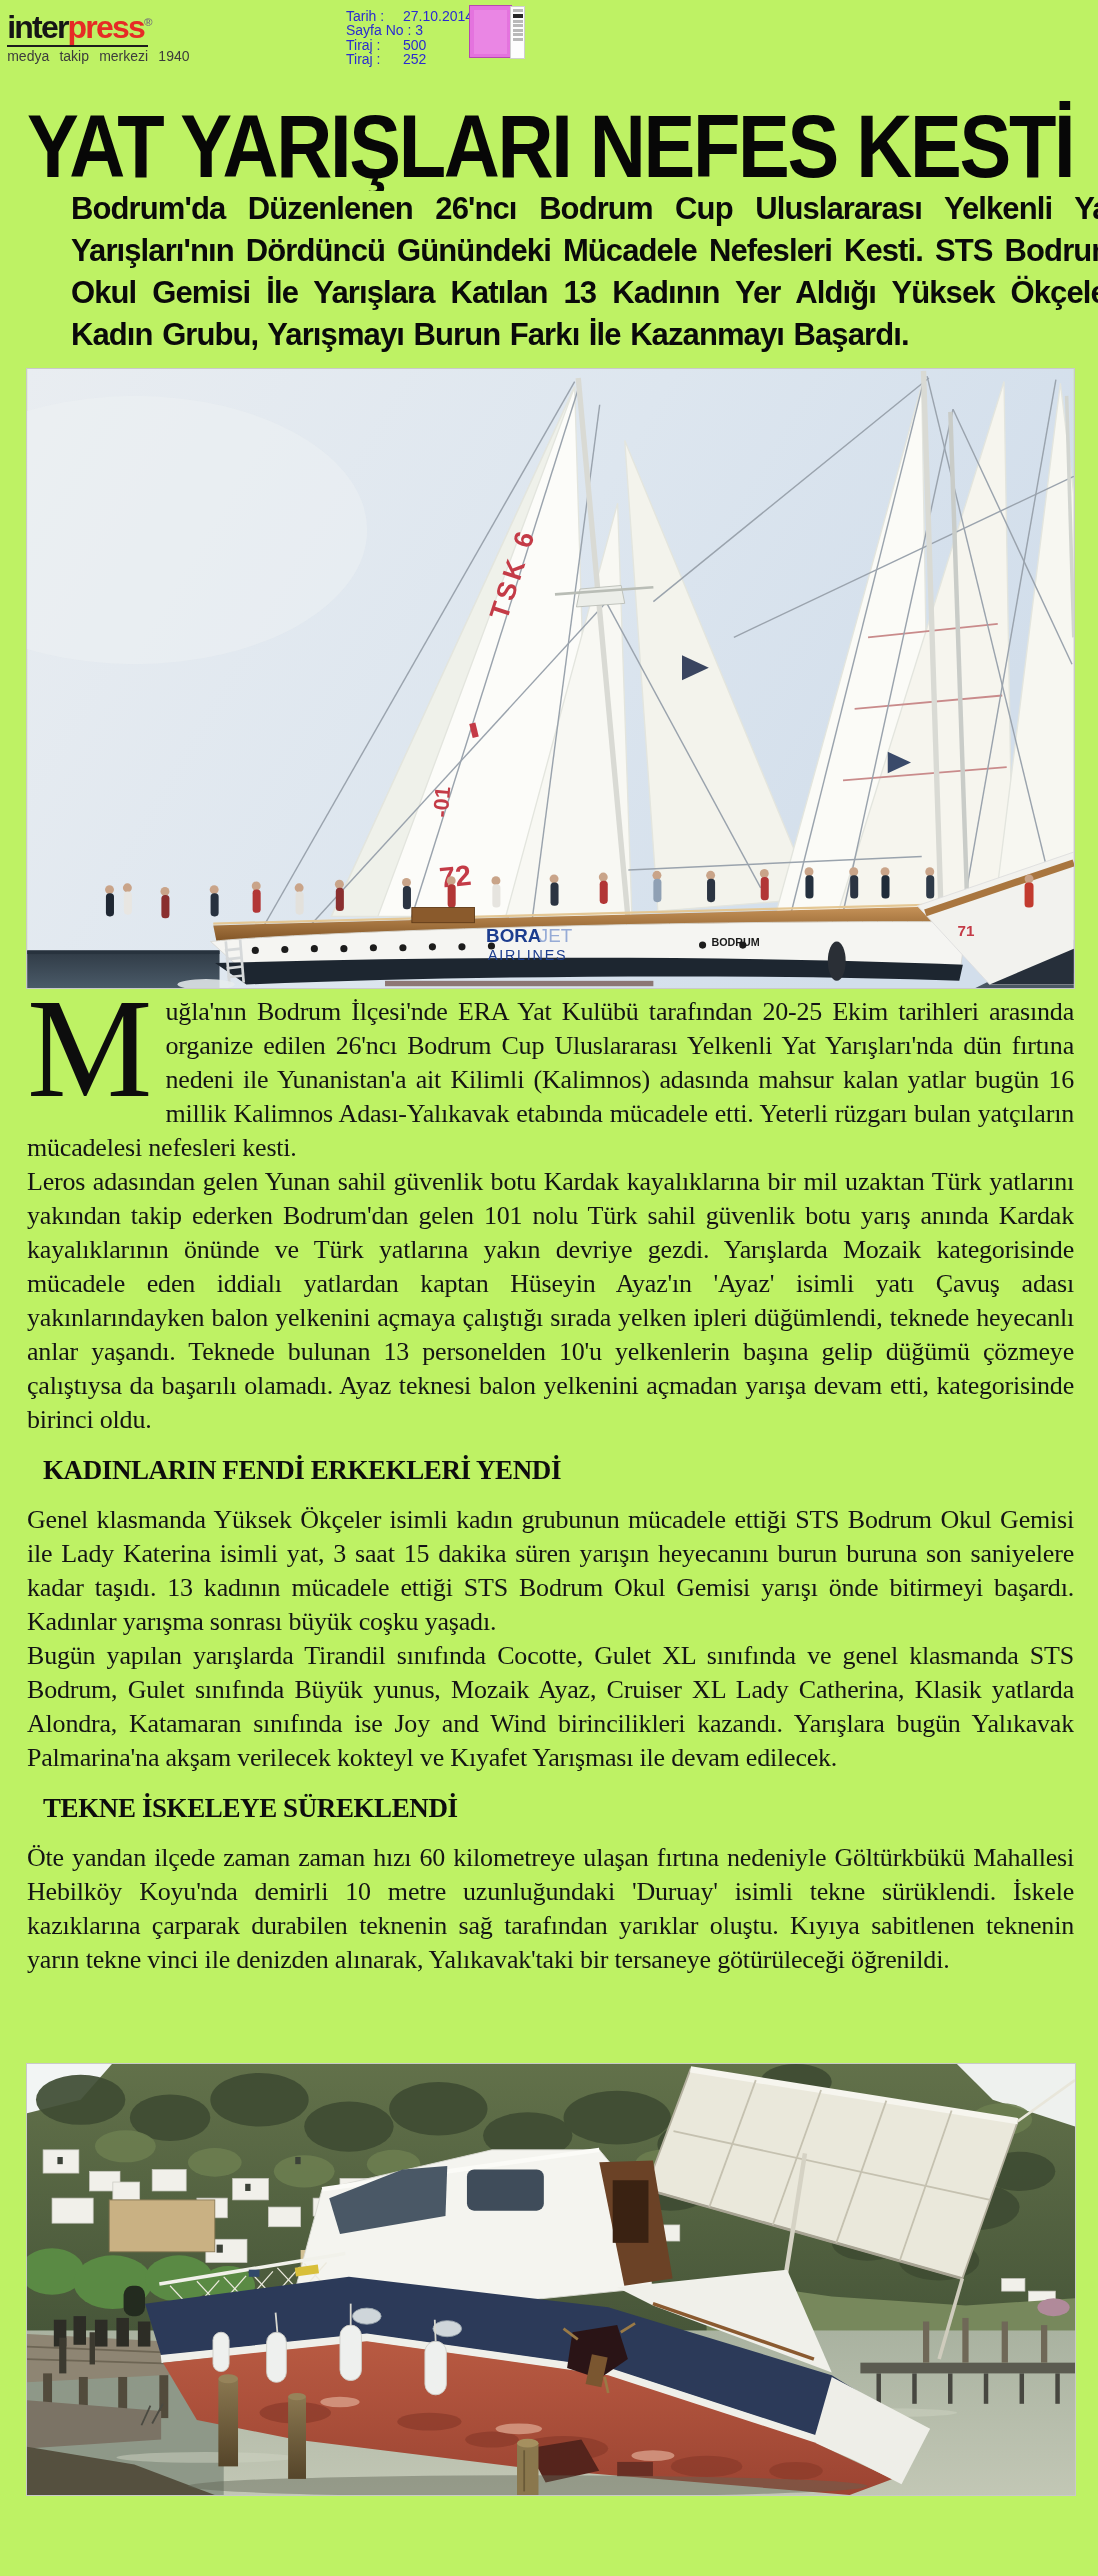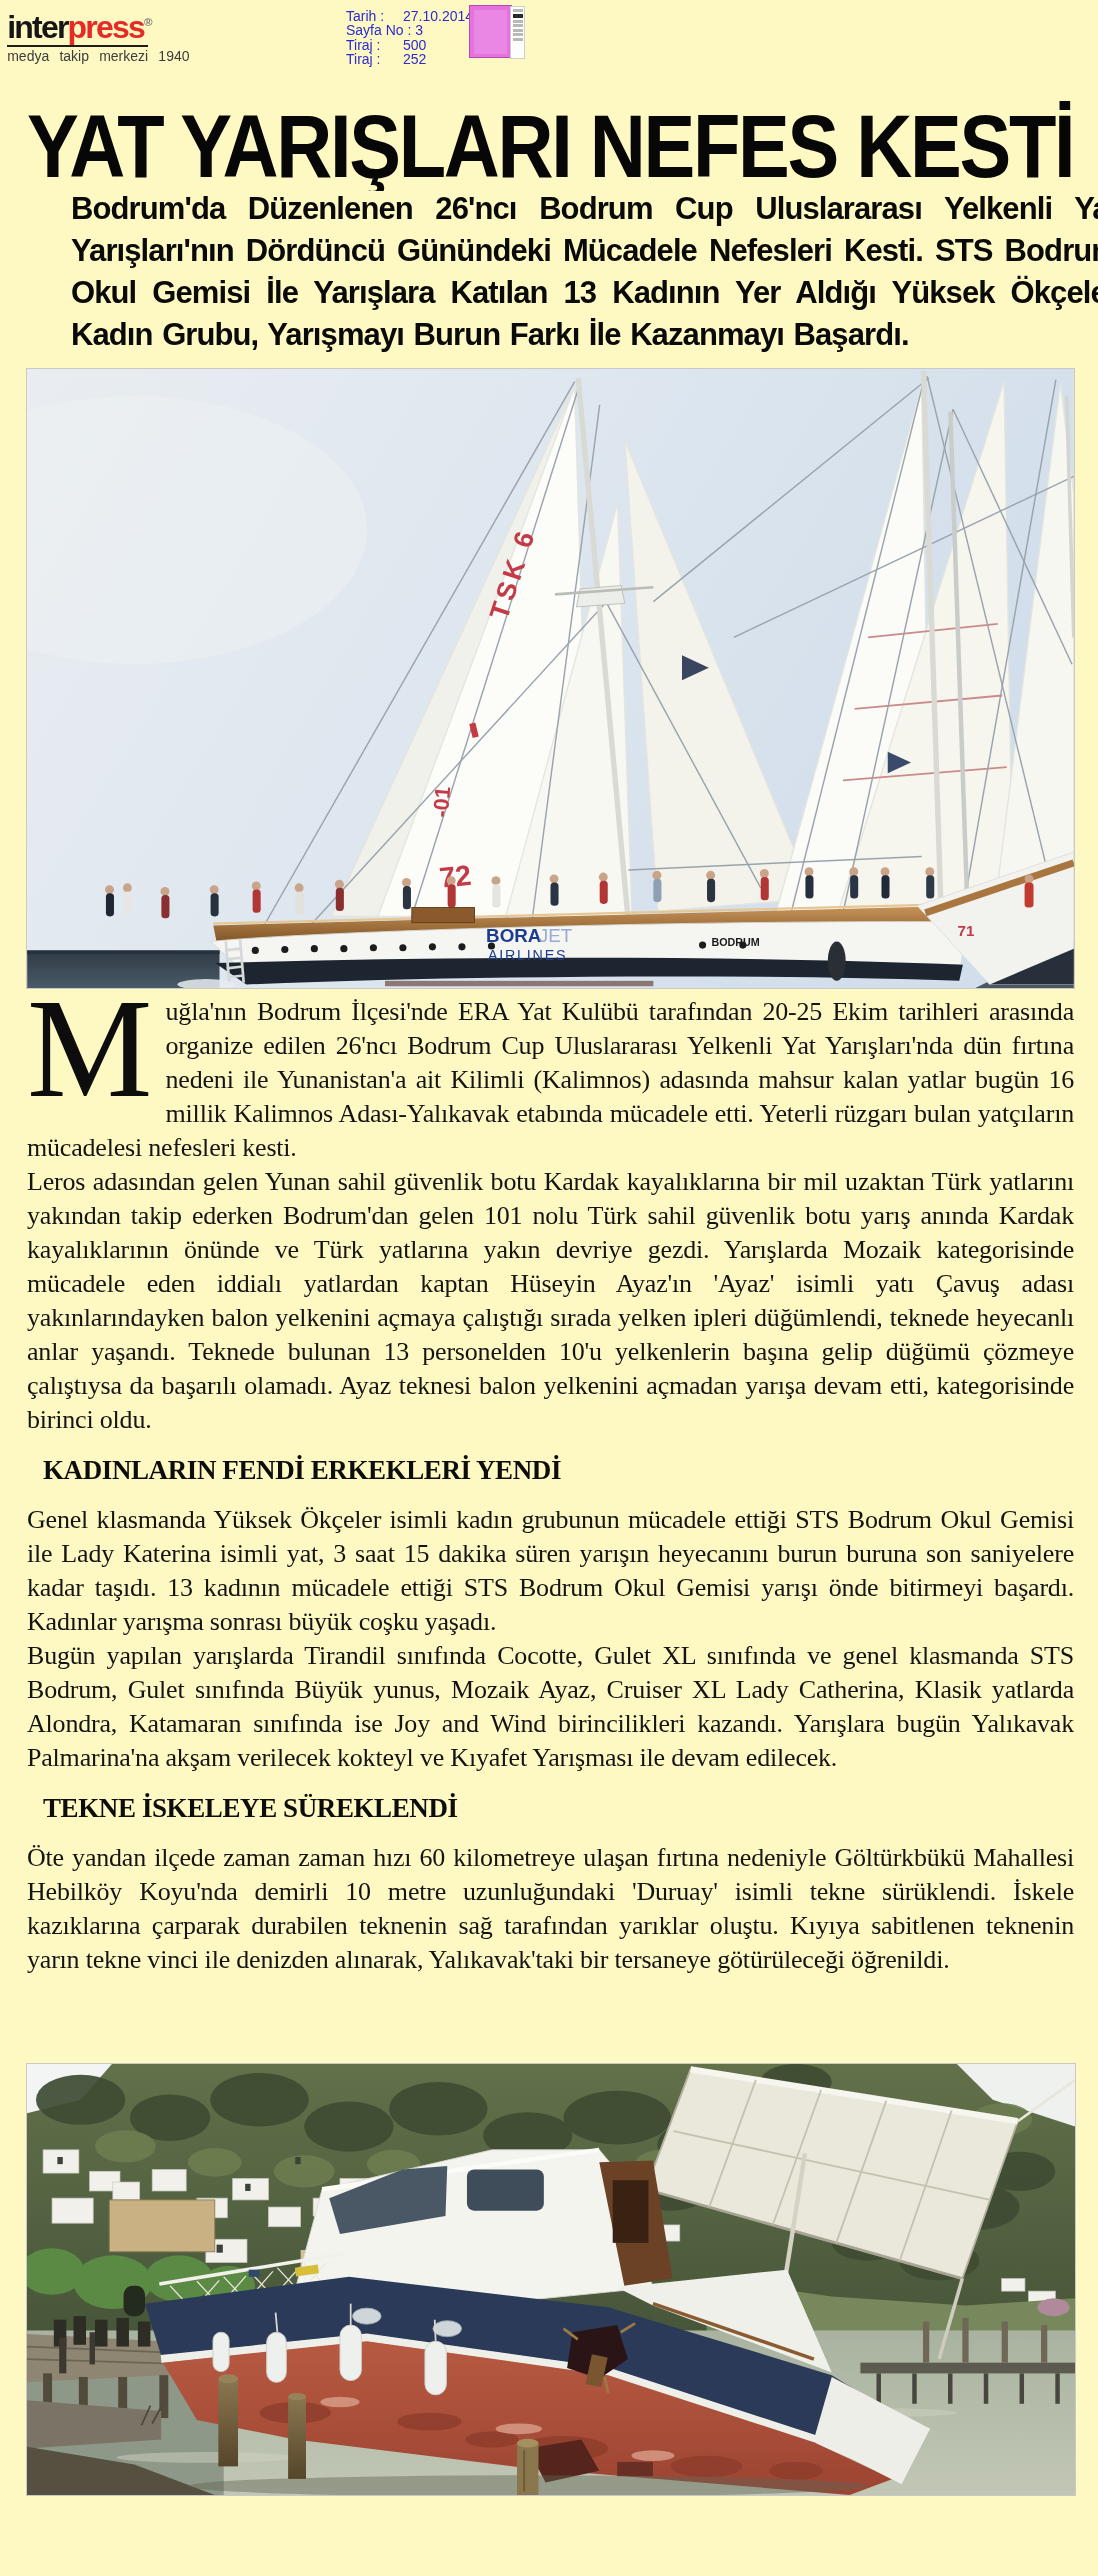--- a/index.html
+++ b/index.html
@@ -1,16 +1,16 @@
 <!DOCTYPE html>
 <html style="font-size:14.3px"><head>
 <meta charset="utf-8">
 <style>
   html,body{margin:0;padding:0;background:#ffffff;}
-  .pg{position:relative;width:1098px;height:2576px;background:#fef9c3;overflow:hidden;
+  .pg{position:relative;width:1098px;height:2576px;background:#bef264;overflow:hidden;
       font-family:"Liberation Sans",sans-serif;color:#111;}
   .abs{position:absolute;}
 
   
   .logo-word{font-weight:bold;font-size:32px;letter-spacing:-1.8px;line-height:30px;}
   .logo-inter{color:#161616;}
   .logo-press{color:#e62b26;}
   .logo-reg{font-size:11.6px;color:#777;vertical-align:super;letter-spacing:0;}
   .logo-rule{height:2.7px;background:#1d1d1d;margin-top:2.7px;width:141px;}
   .logo-tag{font-size:14px;color:#3c3c3c;margin-top:1px;word-spacing:6.3px;}

